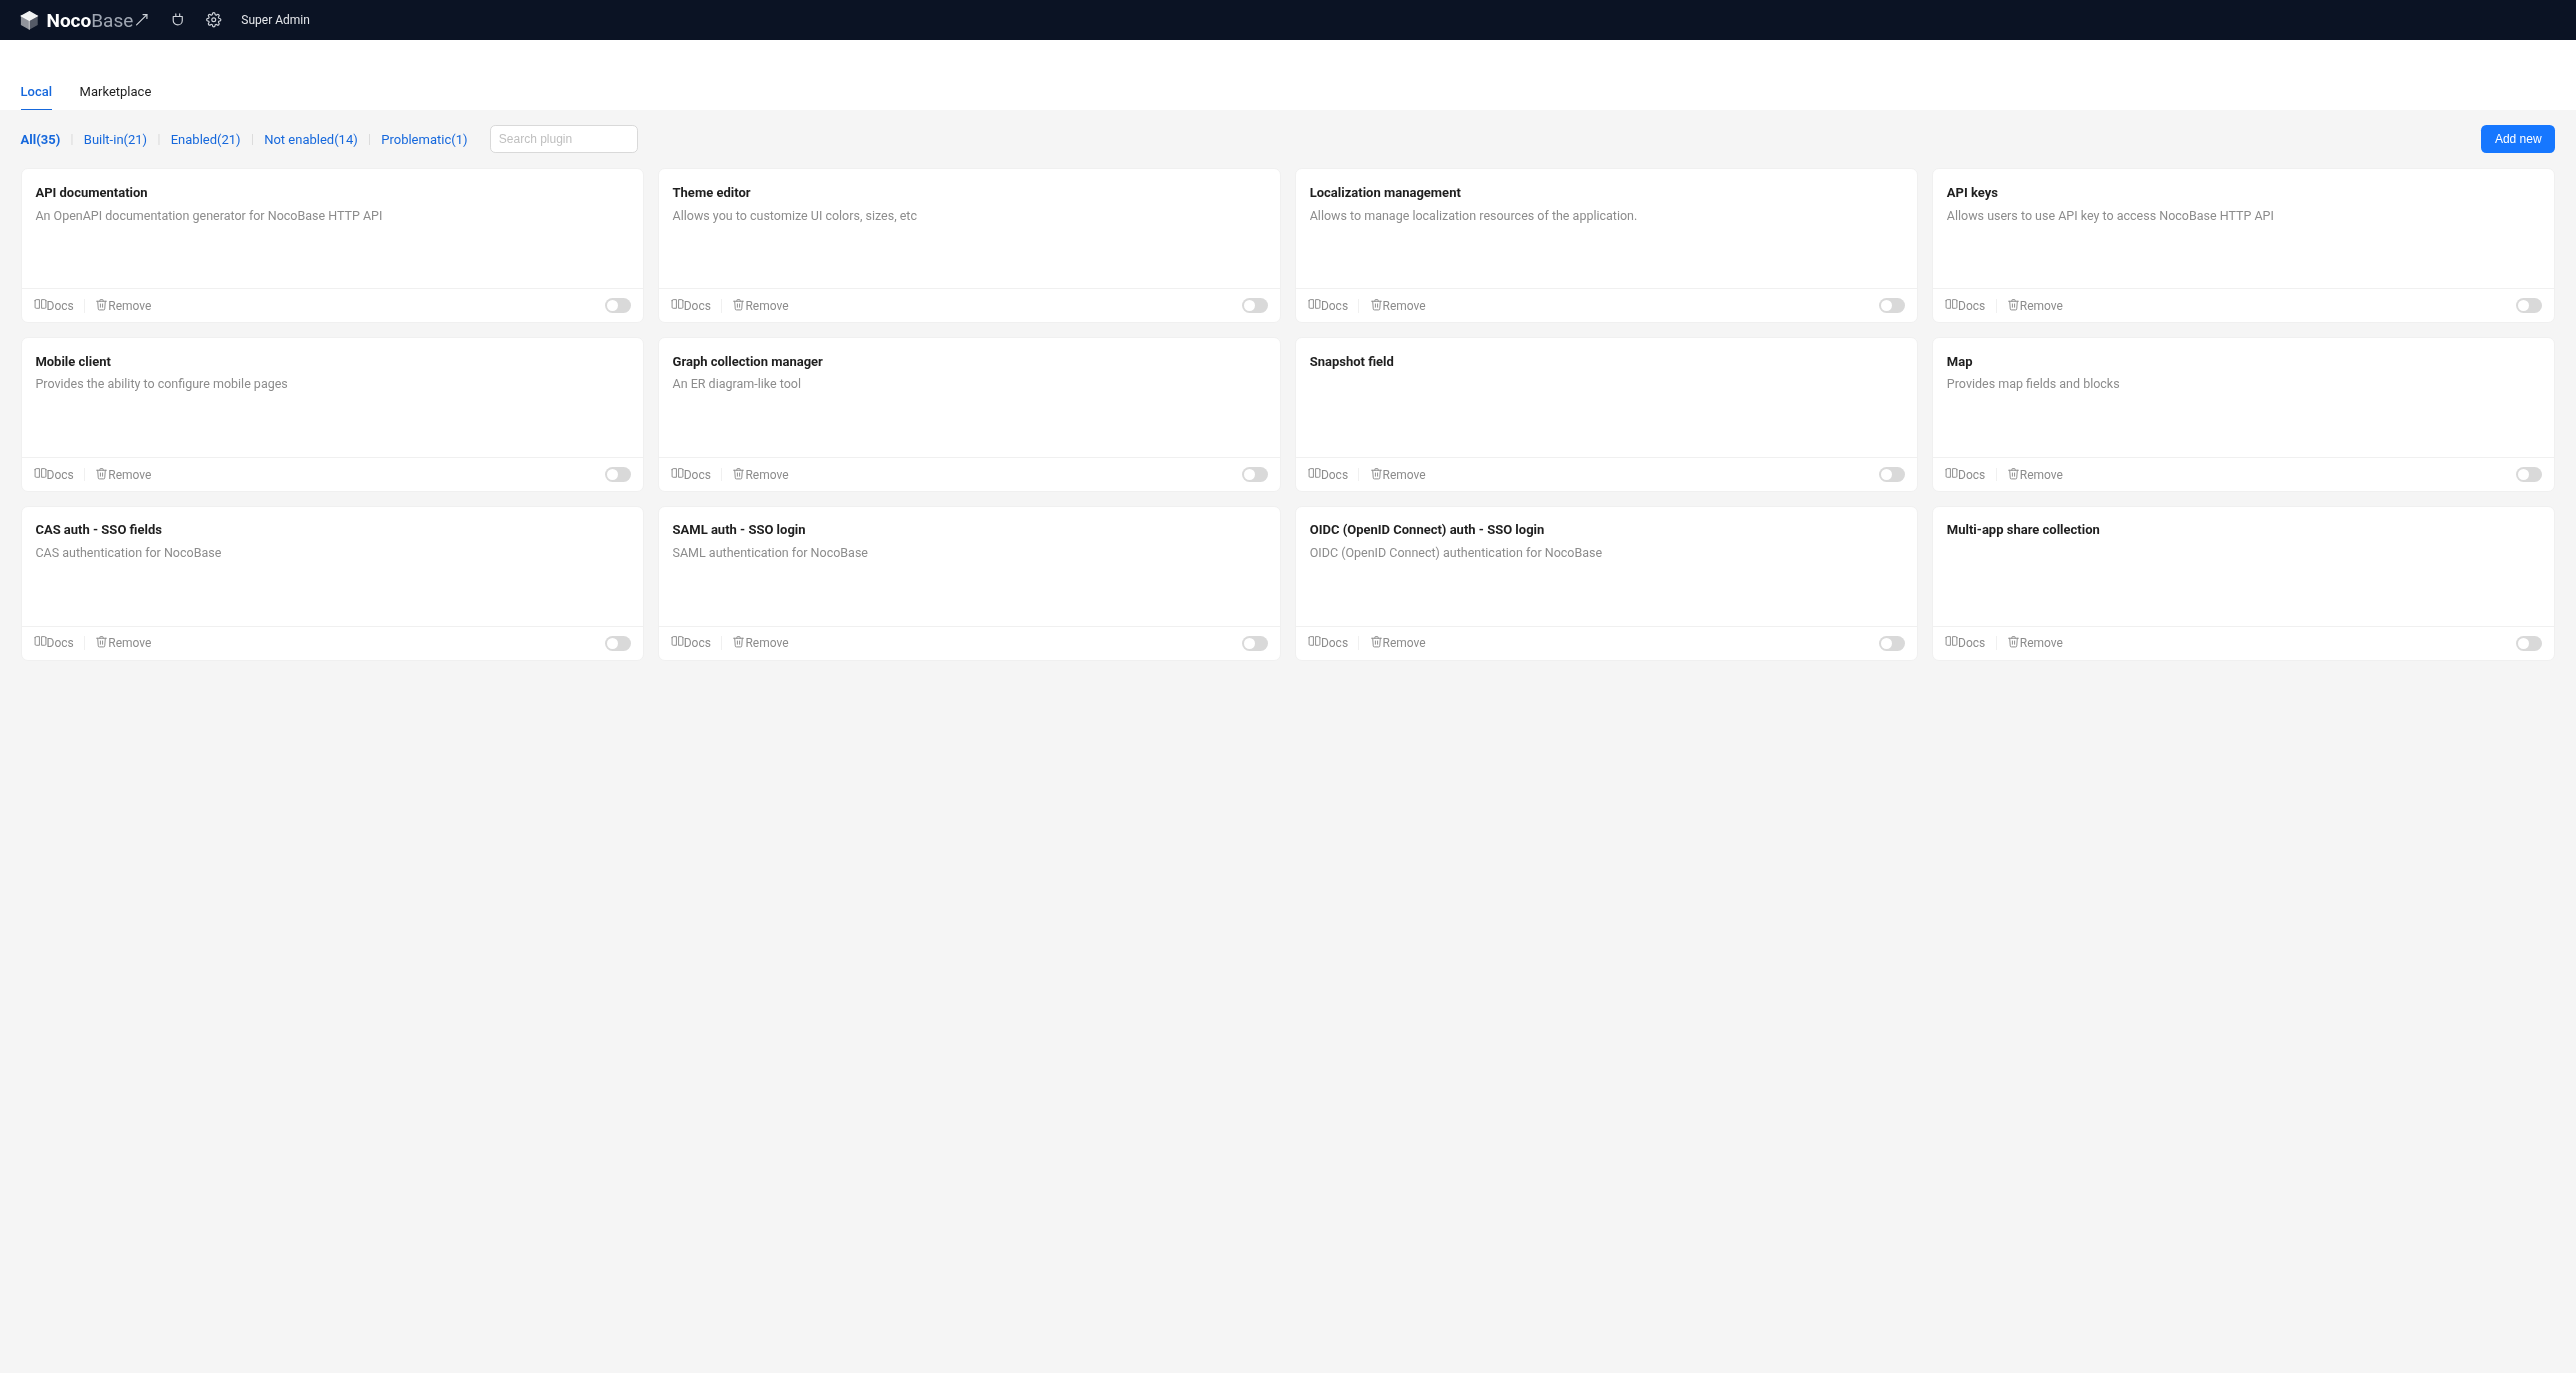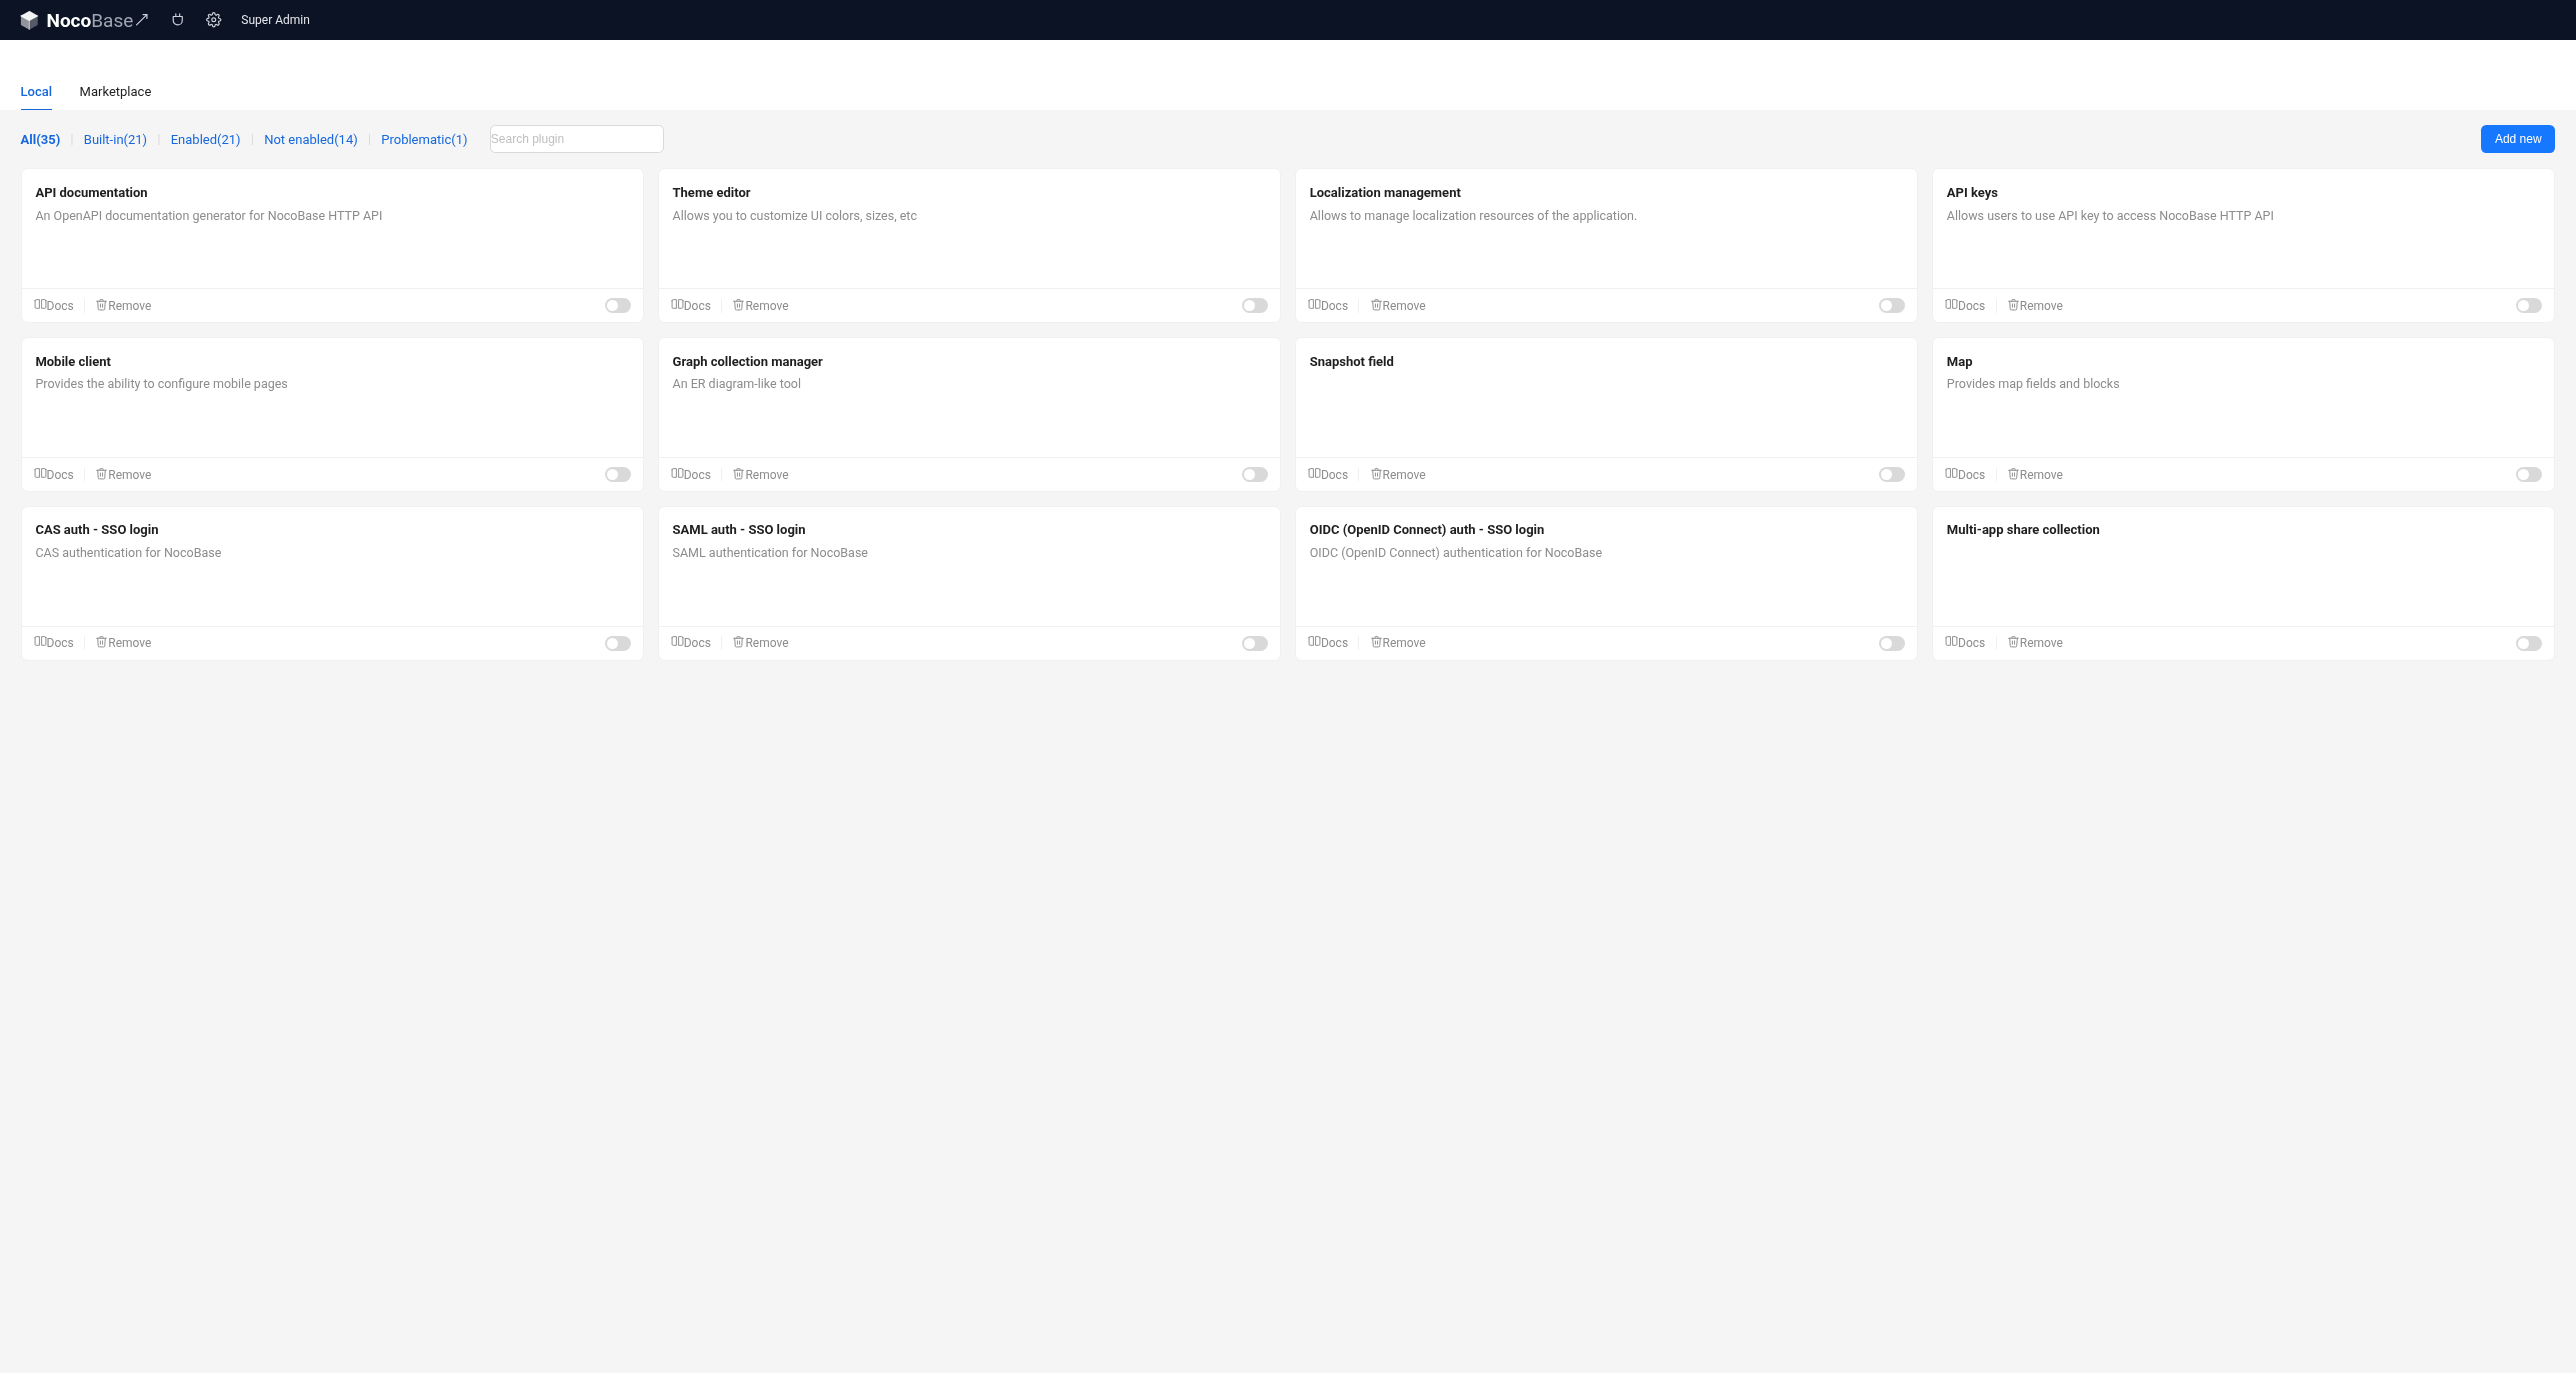--- a/index.html
+++ b/index.html
@@ -101,24 +101,24 @@
   .filter-link.active { font-weight:700; }
   .filter-sep {
     color:#d9d9d9;
     user-select:none;
   }
   .search-box {
     margin-left: 12px;
   }
   .search-box input {
     height: 27.5px;
-    width: 174px;
+    width: 148px;
     border: 0.9px solid #d9d9d9;
     border-radius: 5.2px;
-    padding: 0 0;
+    padding: 0 8px;
     font-size: 12px;
     outline:none;
     background:#fff;
   }
   .search-box input::placeholder { color:#bfbfbf; }
   .spacer { flex:1; }
   .add-btn {
     background:#1677ff;
     color:#fff;
     border:none;
@@ -472,21 +472,21 @@
               <path d="M9 6V4a1 1 0 0 1 1-1h4a1 1 0 0 1 1 1v2"></path>
             </svg></span>
           <span>Remove</span>
         </span>
         <span class="footer-spacer"></span>
         <span class="switch"></span>
       </div>
     </div>
     <div class="card">
       <div class="card-body">
-        <div class="card-title">CAS auth - SSO login</div>
+        <div class="card-title">CAS auth - SSO fields</div>
         <div class="card-desc">CAS authentication for NocoBase</div>
       </div>
       <div class="card-footer">
         <span class="footer-action">
           <span><svg viewBox="0 0 24 24" fill="none" stroke="currentColor" stroke-width="1.8" stroke-linecap="round" stroke-linejoin="round">
               <path d="M2 5a2 2 0 0 1 2-2h6v16H4a2 2 0 0 1-2-2V5z"></path>
               <path d="M22 5a2 2 0 0 0-2-2h-6v16h6a2 2 0 0 0 2-2V5z"></path>
             </svg></span>
           <span>Docs</span>
         </span>

